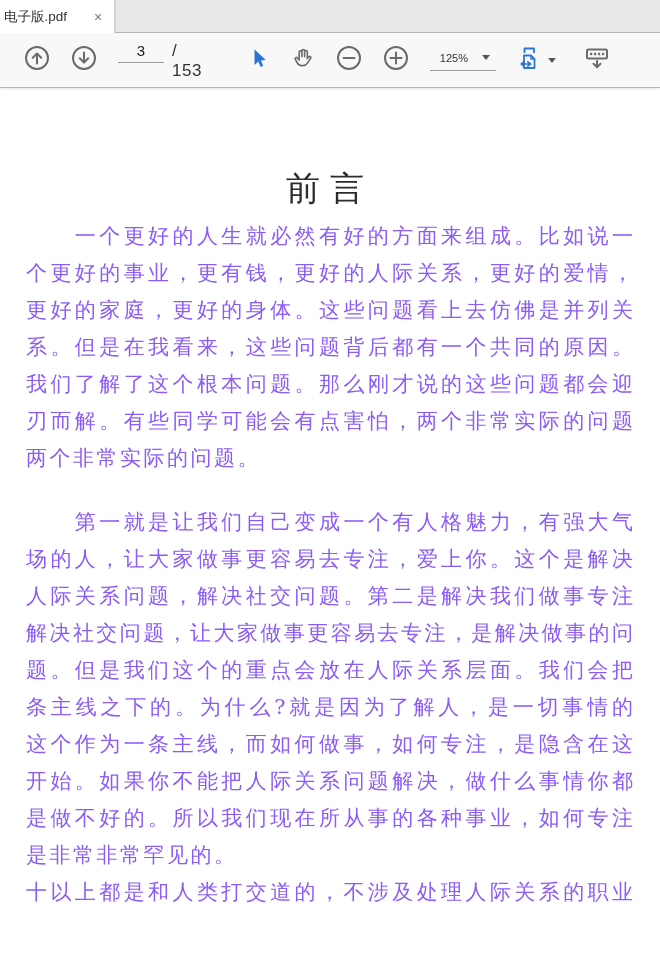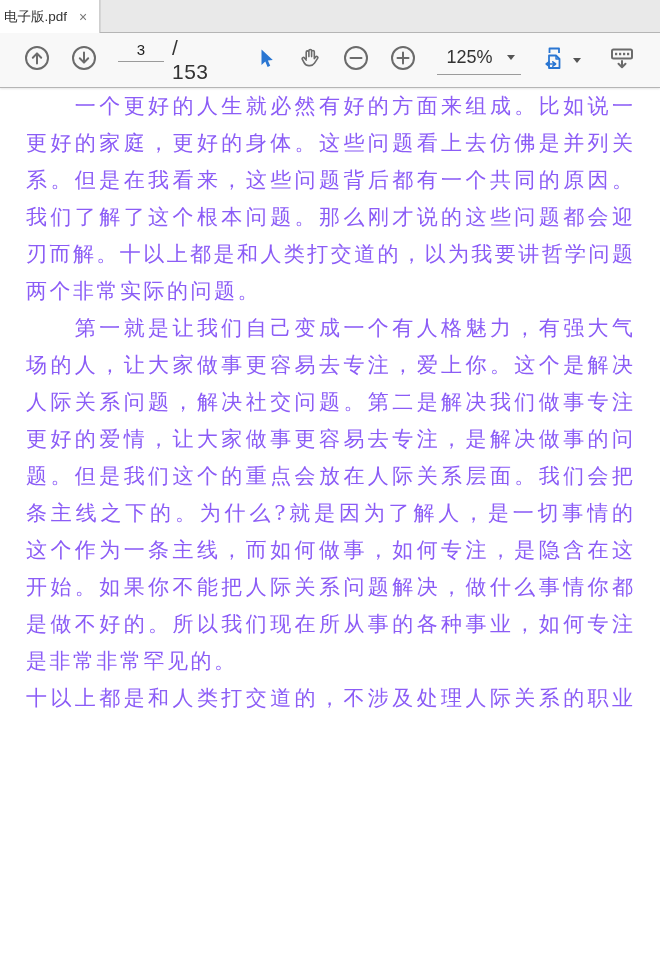--- a/index.html
+++ b/index.html
@@ -1,54 +1,54 @@
 <!DOCTYPE html>
 <html><head>
 <meta charset="utf-8">
 <style>
   * { margin:0; padding:0; box-sizing:border-box; }
   html,body { width:660px; height:959px; overflow:hidden; background:#fff;
     font-family:"Liberation Sans","DejaVu Sans",sans-serif; }
 
   
   .tabbar { display:flex; height:33px; background:#e7e7e7; border-bottom:1px solid #b6b6b6; }
-  .tab { display:flex; align-items:center; gap:10px; background:#ffffff;
+  .tab { display:flex; align-items:center; gap:25px; background:#ffffff;
     padding:0 10px 0 4px; height:33px; border-right:1px solid #cfcfcf;
     font-size:13.5px; color:#333; position:relative; z-index:2; }
   .tab-close { color:#777; font-size:14px; line-height:1; cursor:default; padding:1px 2px; }
   .tabbar-rest { flex:1; background:#e9e9e9; border-left:1px solid #d6d6d6; }
 
   
   .toolbar { height:55px; background:#f8f8f8; display:flex; align-items:center;
     padding:0 6px 0 20px; gap:13px; border-bottom:1px solid #b5b5b5;
     box-shadow:0 1px 2px rgba(0,0,0,.10); position:relative; z-index:1; }
   .tbtn { display:flex; align-items:center; justify-content:center; border-radius:3px;
     padding:3px; }
   .divider { width:1px; height:32px; background:#c9c9c9; margin:0 6px; }
   .pagebox { display:flex; align-items:baseline; gap:8px; margin:0 4px; }
   .page-input { width:46px; border:none; border-bottom:1px solid #9b9b9b; background:transparent;
     text-align:center; font-size:15px; color:#222; padding:2px 0 3px;
     font-family:"Liberation Sans","DejaVu Sans",sans-serif; }
-  .page-total { font-size:21px; color:#333; letter-spacing:.5px; }
+  .page-total { font-size:17px; color:#333; letter-spacing:.5px; }
   .zoombox { display:flex; align-items:center; gap:14px; border-bottom:1px solid #9b9b9b;
     padding:2px 6px 6px 10px; margin:0 4px; }
-  .zoom-label { font-size:18px; color:#333; }
+  .zoom-label { font-size:11px; color:#333; }
   .caret { width:0; height:0; border-left:4.5px solid transparent; border-right:4.5px solid transparent;
     border-top:5.5px solid #555; display:inline-block; }
   .withcaret { display:flex; align-items:center; gap:6px; }
 
   
   .docarea { height:871px; background:#ffffff; overflow:hidden; }
   .page-title { text-align:center; font-family:"DejaVu Serif","Liberation Serif",serif;
     font-size:34px; font-weight:500; color:#2d2d2d; letter-spacing:10px;
     padding-top:78px; height:130px; }
   .bodytext { padding:0 26px; font-family:"DejaVu Serif","Liberation Serif",serif;
     font-size:21px; color:#8b5cf6; }
   .para { margin-top:0; }
-  .para + .para { }
+  .para + .para { margin-top:27px; }
   .line { line-height:37px; text-align:justify; text-align-last:justify; letter-spacing:1px; }
   .line.end { text-align-last:left; letter-spacing:2.5px; }
 </style>
 </head>
 <body>
 
 <div class="tabbar">
   <div class="tab">
     <span>电子版.pdf</span>
     <span class="tab-close">×</span>
@@ -152,36 +152,38 @@
 
   <div class="divider"></div>
 
   <div class="tbtn">
     
   </div>
 
 </div>
 
 <div class="docarea">
+  <div class="page-title">前言</div>
 
   <div class="bodytext">
     <div class="para">
       <div class="line">　　一个更好的人生就必然有好的方面来组成。比如说一</div>
+      <div class="line">个更好的事业，更有钱，更好的人际关系，更好的爱情，</div>
       <div class="line">更好的家庭，更好的身体。这些问题看上去仿佛是并列关</div>
       <div class="line">系。但是在我看来，这些问题背后都有一个共同的原因。</div>
       <div class="line">我们了解了这个根本问题。那么刚才说的这些问题都会迎</div>
-      <div class="line">刃而解。十以上都是和人类打交道的，以为我要讲哲学问题</div>
+      <div class="line">刃而解。有些同学可能会有点害怕，两个非常实际的问题</div>
       <div class="line end">两个非常实际的问题。</div>
     </div>
 
     <div class="para">
       <div class="line">　　第一就是让我们自己变成一个有人格魅力，有强大气</div>
       <div class="line">场的人，让大家做事更容易去专注，爱上你。这个是解决</div>
       <div class="line">人际关系问题，解决社交问题。第二是解决我们做事专注</div>
-      <div class="line">更好的爱情，让大家做事更容易去专注，是解决做事的问</div>
+      <div class="line">解决社交问题，让大家做事更容易去专注，是解决做事的问</div>
       <div class="line">题。但是我们这个的重点会放在人际关系层面。我们会把</div>
       <div class="line">条主线之下的。为什么?就是因为了解人，是一切事情的</div>
       <div class="line">这个作为一条主线，而如何做事，如何专注，是隐含在这</div>
       <div class="line">开始。如果你不能把人际关系问题解决，做什么事情你都</div>
       <div class="line">是做不好的。所以我们现在所从事的各种事业，如何专注</div>
       <div class="line end">是非常非常罕见的。</div>
       <div class="line">十以上都是和人类打交道的，不涉及处理人际关系的职业</div>
     </div>
   </div>
 </div>

